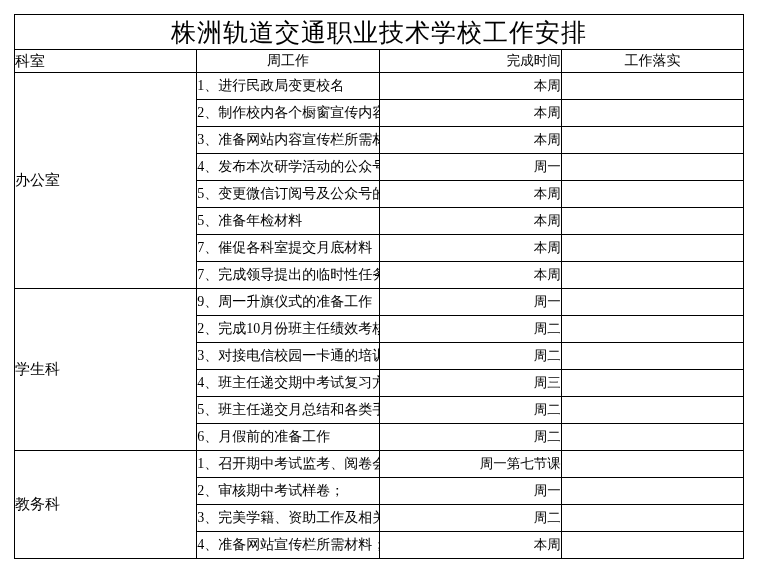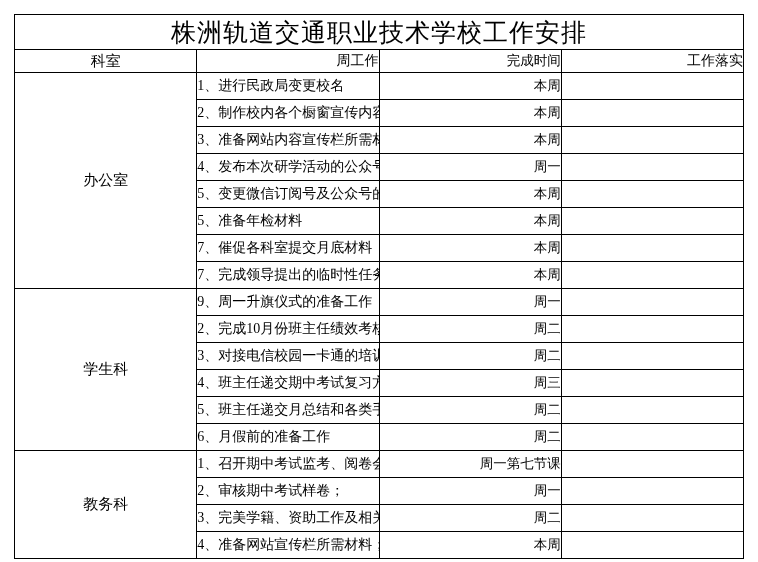--- a/index.html
+++ b/index.html
@@ -34,26 +34,26 @@
   .title-cell {
     height: 34px;
     text-align: center;
     font-size: 25px;
     font-weight: bold;
     letter-spacing: 1px;
     font-family: "Liberation Serif", "DejaVu Serif", serif;
   }
   .hdr {
     height: 22px;
-    text-align: right;
+    text-align: center;
     font-size: 14px;
     font-weight: bold;
   }
   .dept {
-    text-align: center;
+    text-align: left;
     font-size: 15px;
     font-weight: bold;
     width: 88px;
   }
   .task {
     font-size: 14px;
     padding-left: 8px;
     height: 26px;
     white-space: nowrap;
     overflow: hidden;

